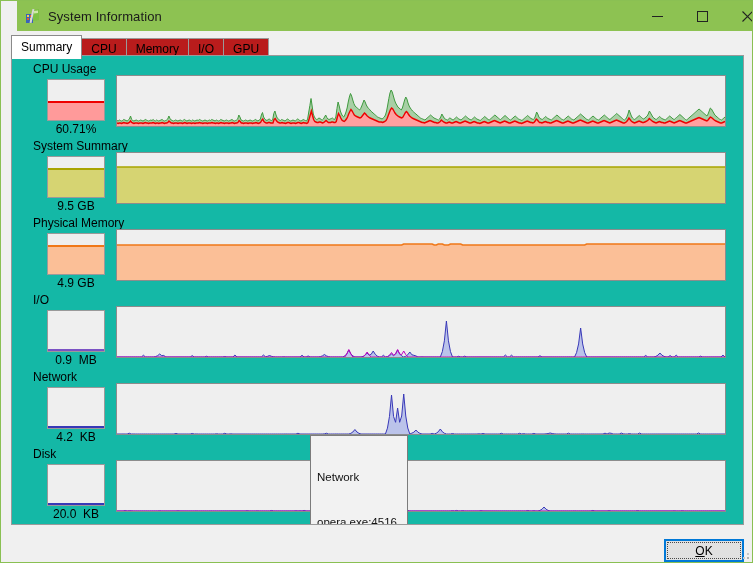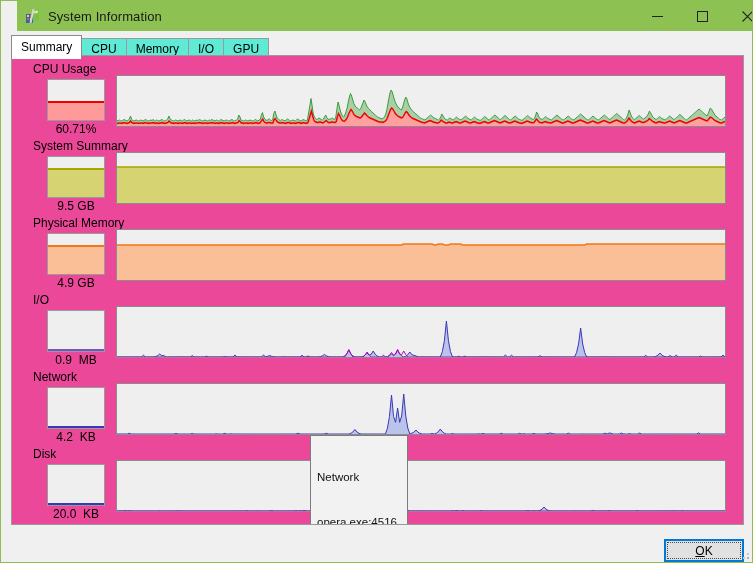--- a/index.html
+++ b/index.html
@@ -77,21 +77,21 @@
     top: 4px;
     display: flex;
     align-items: flex-end;
   }
   .tab {
     height: 21px;
     line-height: 20px;
     padding: 0 9px;
     font-size: 12px;
     color: #000;
-    background: #5eead4;
+    background: #b91c1c;
     border: 1px solid #9a9a9a;
     border-bottom: none;
     margin-right: -1px;
     box-sizing: border-box;
     white-space: nowrap;
   }
   .tab.active {
     background: #ffffff;
     height: 24px;
     line-height: 23px;
@@ -100,21 +100,21 @@
     border-color: #8a8a8a;
   }
 
   
   .panel {
     position: absolute;
     left: 10px;
     top: 54px;
     width: 733px;
     height: 470px;
-    background: #ec4899;
+    background: #14b8a6;
     border: 1px solid #9a9a9a;
     box-sizing: border-box;
     overflow: hidden;
   }
 
   .metric {
     position: absolute;
     left: 0;
     width: 733px;
   }

